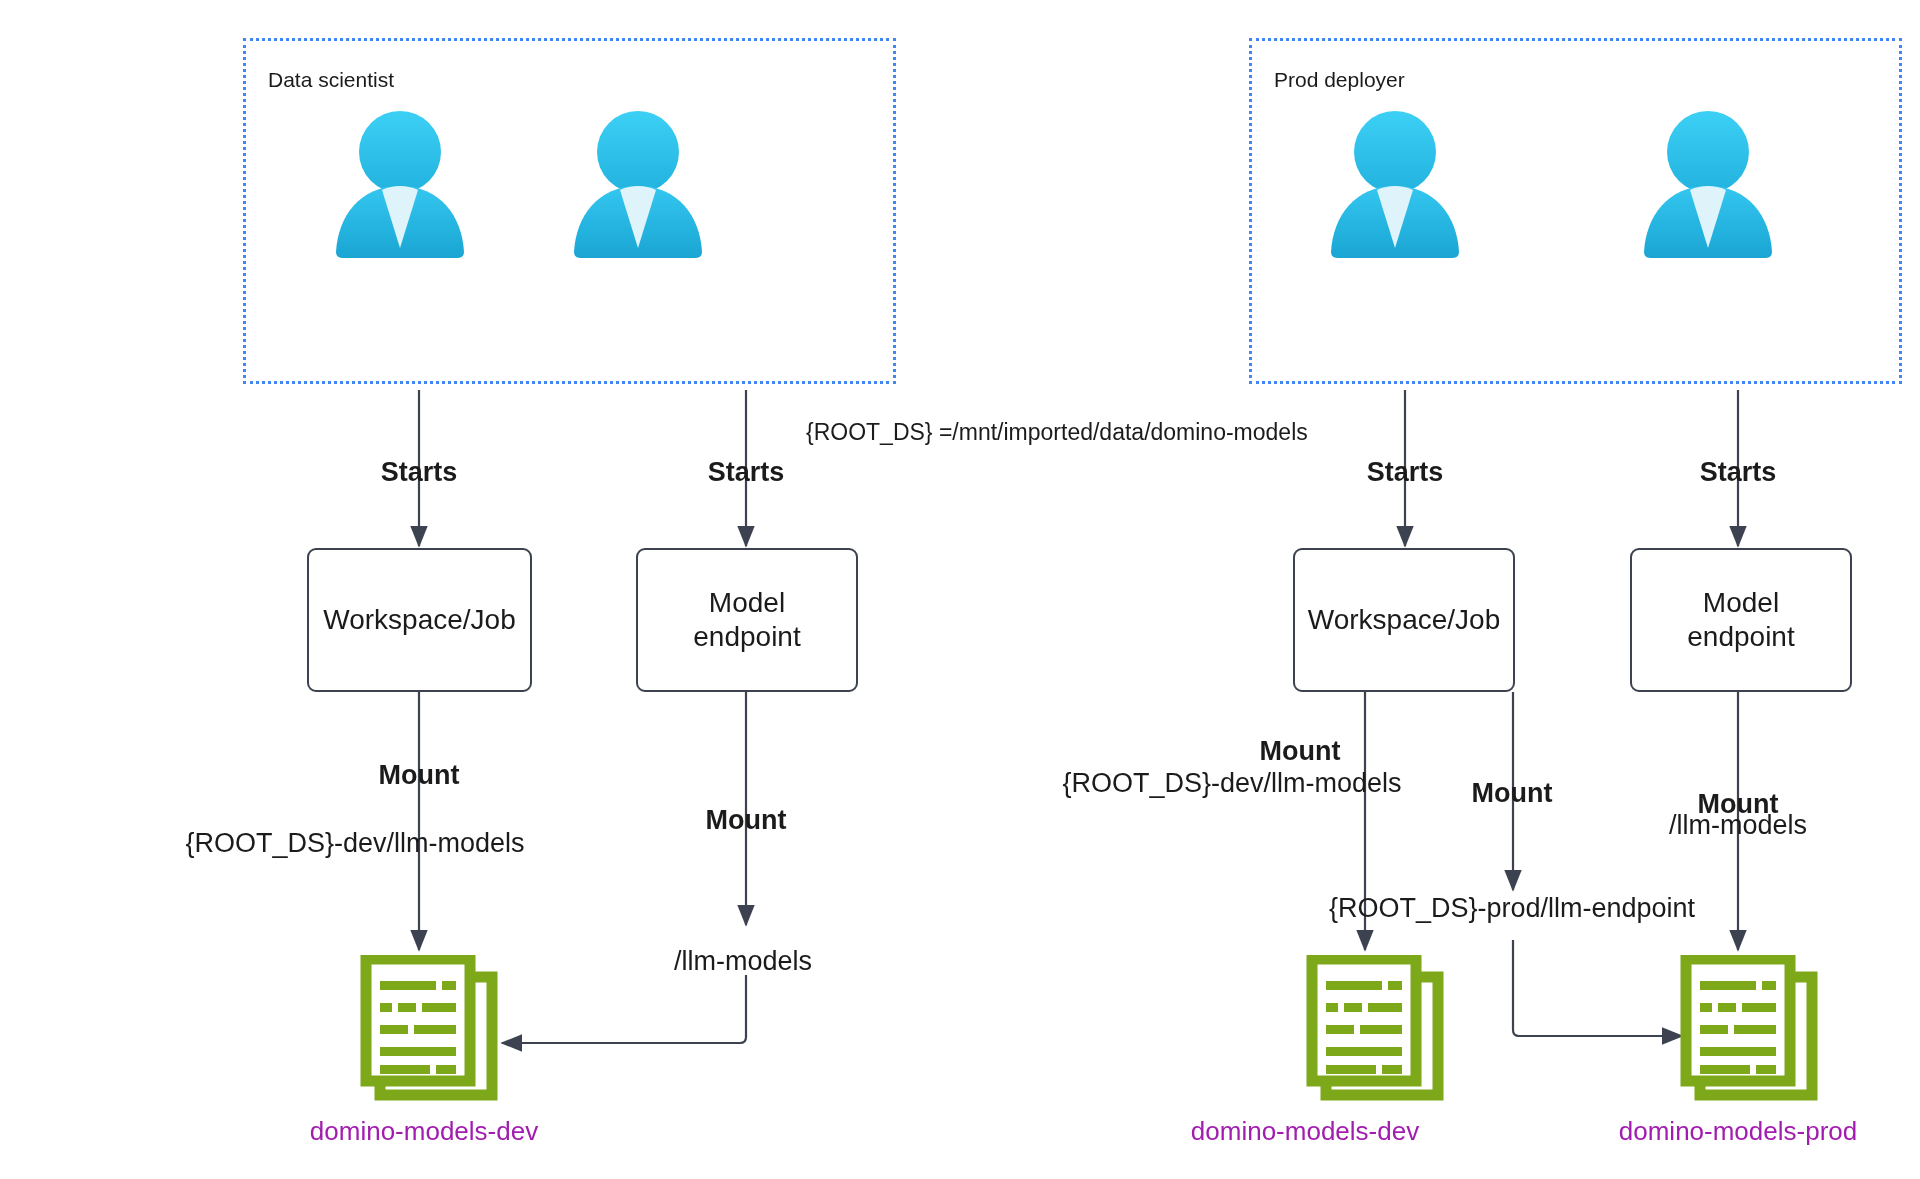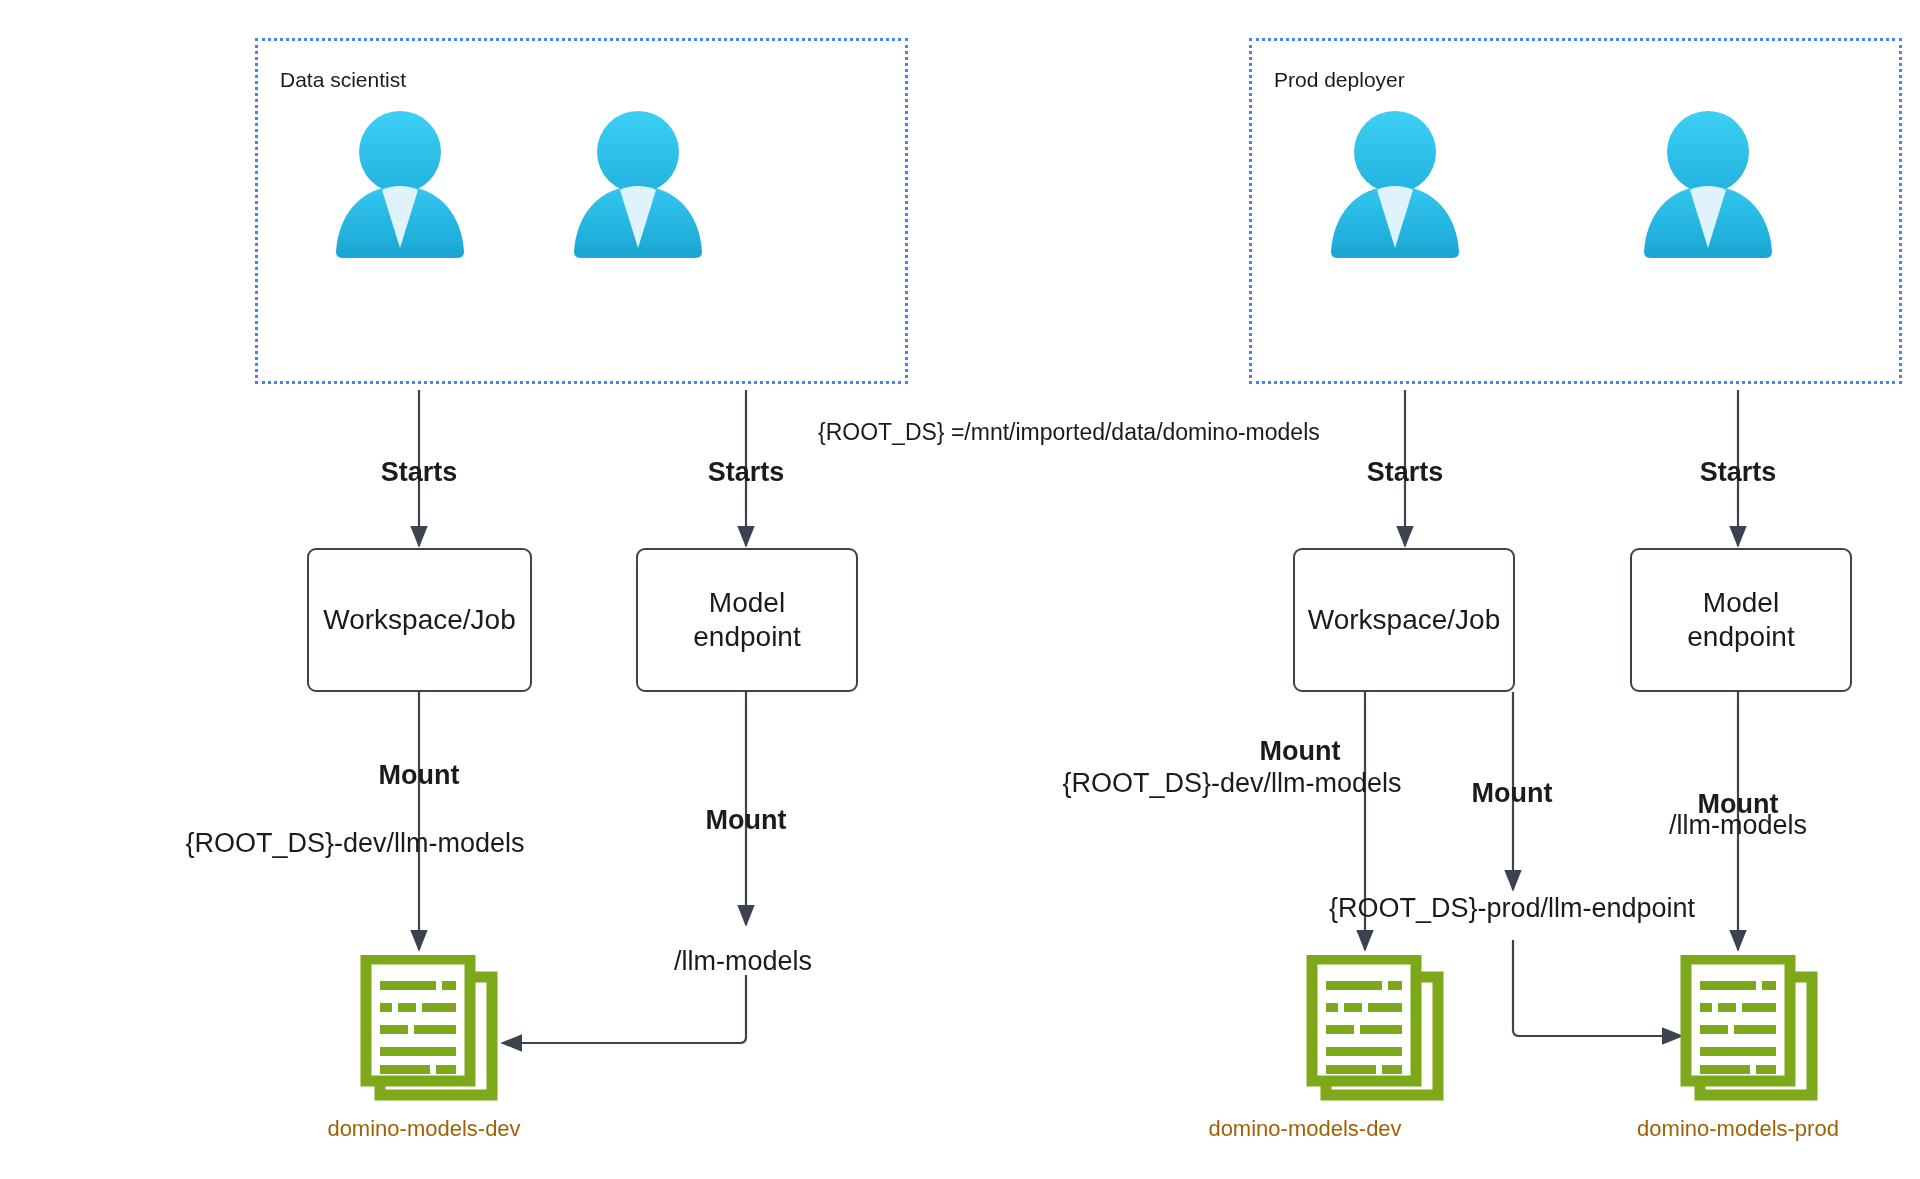--- a/index.html
+++ b/index.html
@@ -82,23 +82,23 @@
 
   
   .dataset {
     position: absolute;
     width: 146px;
     height: 150px;
   }
   .dataset svg { display: block; width: 100%; height: 100%; }
   .dataset-label {
     position: absolute;
-    font-size: 22px;
+    font-size: 26px;
     line-height: 1;
-    color: #a16207;
+    color: #a21caf;
     white-space: nowrap;
     transform: translateX(-50%);
     text-align: center;
   }
 </style>
 </head>
 <body>
 
 <div id="canvas">
 
@@ -125,21 +125,21 @@
 
     <path d="M1365,692 L1365,950" fill="none" stroke="#3c4250" stroke-width="2.2" marker-end="url(#arrowhead)"></path>
 
     <path d="M1513,692 L1513,890" fill="none" stroke="#3c4250" stroke-width="2.2" marker-end="url(#arrowhead)"></path>
 
     <path d="M1513,940 L1513,1030 Q1513,1036 1519,1036 L1682,1036" fill="none" stroke="#3c4250" stroke-width="2.2" marker-end="url(#arrowhead)"></path>
 
     <line x1="1738" y1="692" x2="1738" y2="950" stroke="#3c4250" stroke-width="2.2" marker-end="url(#arrowhead)"></line>
   </svg>
 
-  <div class="actor-panel" style="left:255px; top:38px; width:653px; height:346px;">
+  <div class="actor-panel" style="left:243px; top:38px; width:653px; height:346px;">
     <div class="actor-title">Data scientist</div>
   </div>
 
   <div class="person" style="left:330px; top:108px;">
     <svg viewBox="0 0 140 152" xmlns="http://www.w3.org/2000/svg">
       <defs>
         <linearGradient id="pgH1" x1="0" y1="0" x2="0" y2="1">
           <stop offset="0%" stop-color="#3dd0f5"></stop>
             <stop offset="100%" stop-color="#21b2de"></stop>
         </linearGradient>
@@ -165,21 +165,21 @@
           <stop offset="0%" stop-color="#34c7f0"></stop>
             <stop offset="100%" stop-color="#1aa5d3"></stop>
         </linearGradient>
       </defs>
       <circle cx="70" cy="44" r="41" fill="url(#pgH2)"></circle>
       <path d="M70,78 C30,78 8,108 6,144 Q6,150 13,150 L127,150 Q134,150 134,144 C132,108 110,78 70,78 Z" fill="url(#pgB2)"></path>
       <path d="M52,82 L70,140 L88,82 C82,79 76,78 70,78 C64,78 58,79 52,82 Z" fill="#dff3fb"></path>
     </svg>
   </div>
 
-  <div class="edge-label" style="left:806px; top:419px; font-size:23px;margin-left:12px;">{ROOT_DS} =/mnt/imported/data/domino-models</div>
+  <div class="edge-label" style="left:806px; top:419px; font-size:23px;">{ROOT_DS} =/mnt/imported/data/domino-models</div>
 
   <div class="edge-label bold center" style="left:419px; top:457px;">Starts</div>
   <div class="edge-label bold center" style="left:746px; top:457px;">Starts</div>
 
   <div class="node-box" style="left:307px; top:548px; width:225px; height:144px;">
     <span>Workspace/Job</span>
   </div>
   <div class="node-box" style="left:636px; top:548px; width:222px; height:144px;">
     <span>
       <span>Model</span><br>

